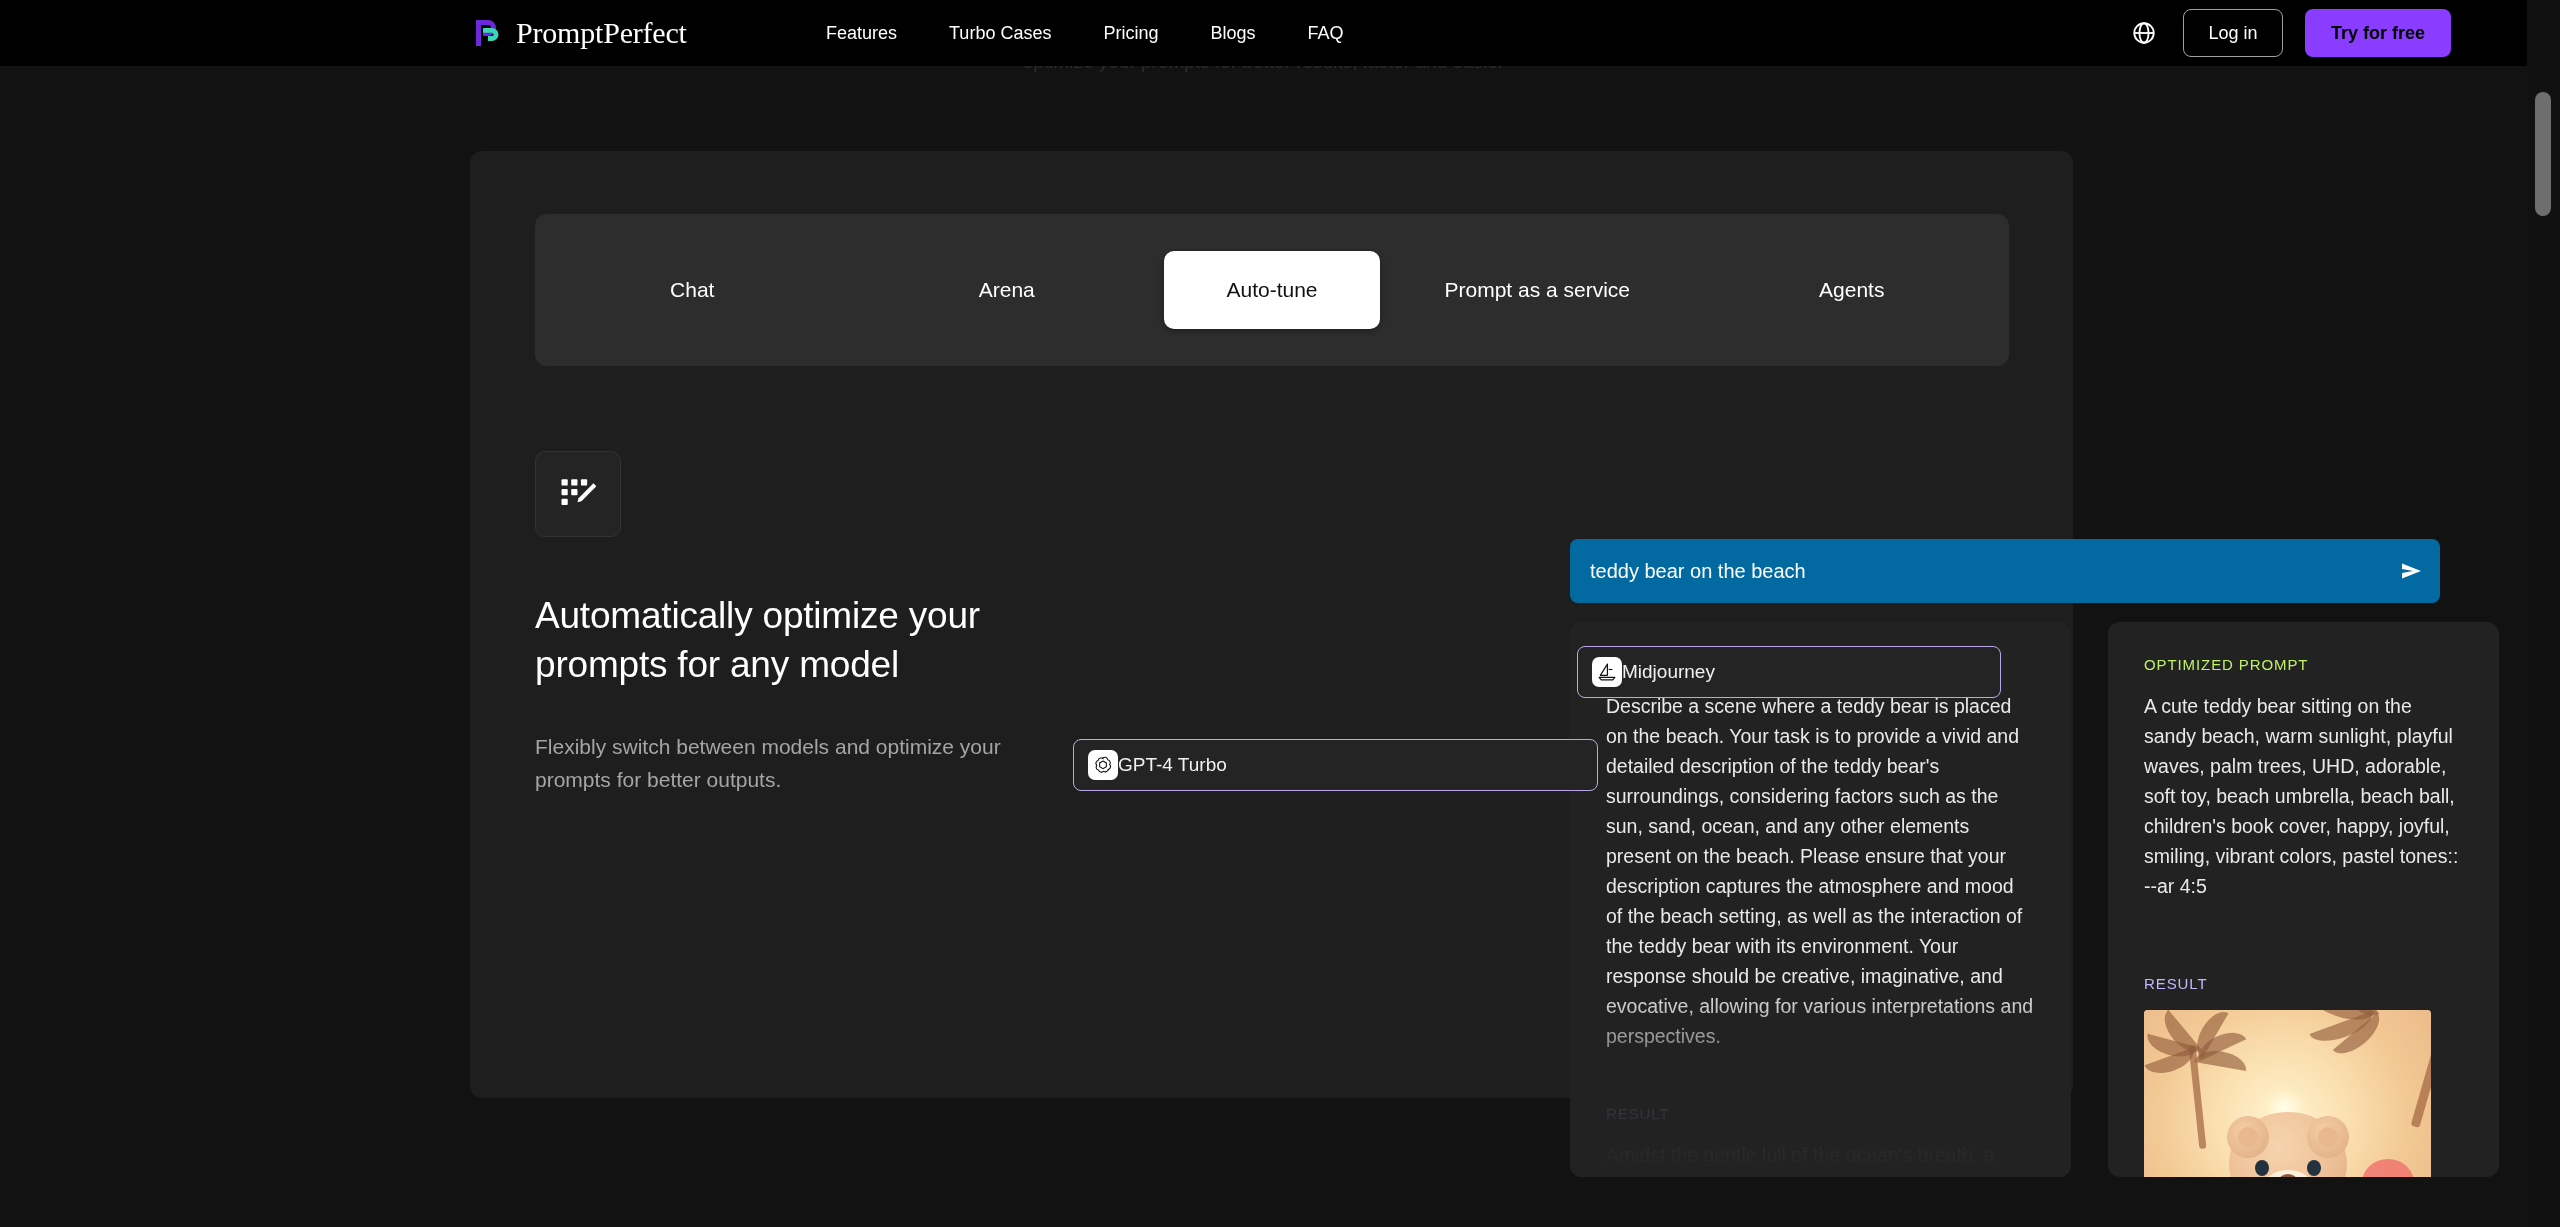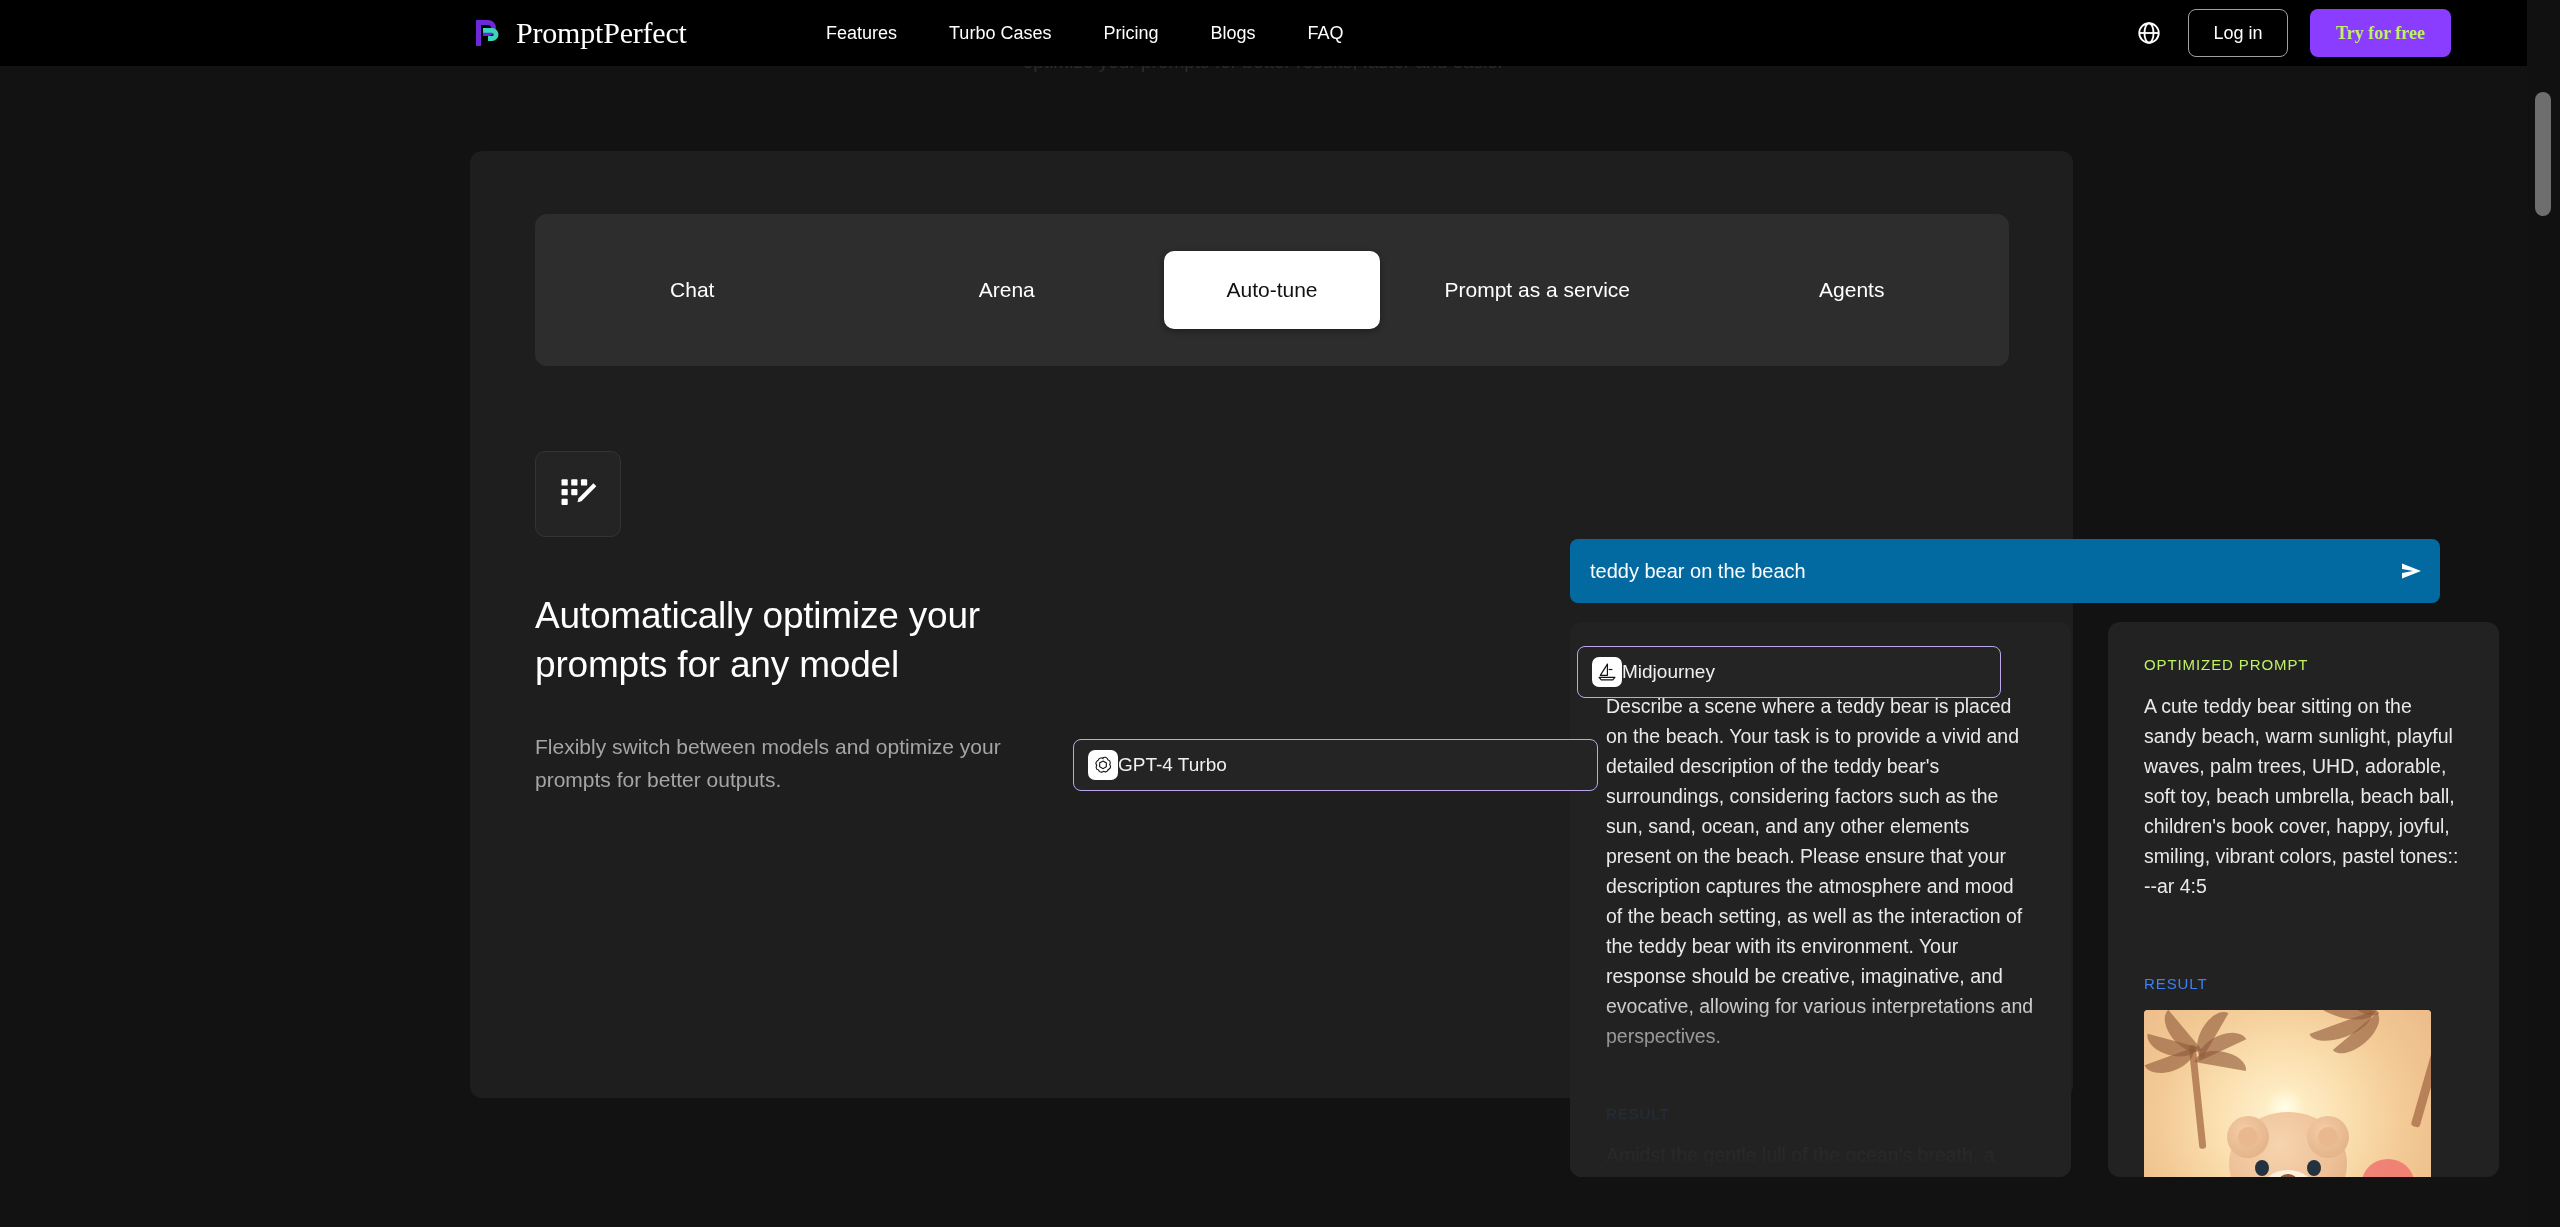--- a/index.html
+++ b/index.html
@@ -37,23 +37,23 @@
   .login-btn {
     height: 48px; min-width: 100px; padding: 0 24px;
     border: 1px solid #a0a0a0; border-radius: 8px; background: transparent;
     color: #ffffff; font-size: 18px; font-weight: 400;
     display: flex; align-items: center; justify-content: center; cursor: pointer;
     font-family: "Liberation Sans", sans-serif;
   }
   .try-btn {
     height: 48px; padding: 0 26px;
     border: none; border-radius: 8px; background: #8b3dff;
-    color: #bef264; font-size: 18px; font-weight: 600;
+    color: #000000; font-size: 18px; font-weight: 600;
     display: flex; align-items: center; justify-content: center; cursor: pointer;
-    font-family: Liberation Serif, serif;
+    font-family: Liberation Sans, sans-serif;
   }
 
   
   .clipped-row {
     position: absolute; top: 46px; left: 0; width: 2527px; height: 32px;
     color: #2c2c2c; font-size: 19px; text-align: center; overflow: hidden;
     white-space: nowrap; line-height: 32px; z-index: 5;
   }
 
   
@@ -134,21 +134,21 @@
   .card-label {
     color: #bef264; font-size: 15px; letter-spacing: 0.9px; font-weight: 400;
     text-transform: uppercase; margin-bottom: 18px;
   }
   .card-text {
     color: #e9e9e9; font-size: 19.5px; line-height: 1.54;
   }
   .card-text.dim { color: #c7c7c7; }
   .result-block { padding: 0 36px; }
   .result-label {
-    color: #3b82f6; font-size: 15px; letter-spacing: 0.9px; margin: 24px 0 18px 0;
+    color: #c4b5fd; font-size: 15px; letter-spacing: 0.9px; margin: 24px 0 18px 0;
   }
   .fade {
     position: absolute; left: 0; bottom: 0; width: 100%; height: 190px;
     background: linear-gradient(180deg, rgba(34,34,34,0) 0%, rgba(34,34,34,.85) 55%, rgba(34,34,34,1) 100%);
     pointer-events: none;
   }
 
   
   .model-chip {
     position: absolute; height: 52px;

